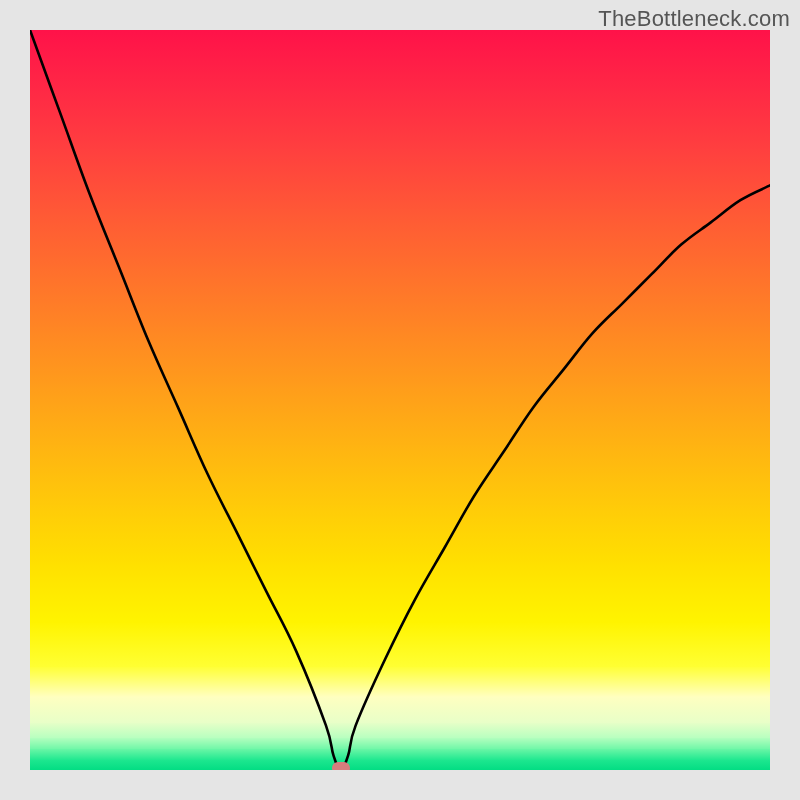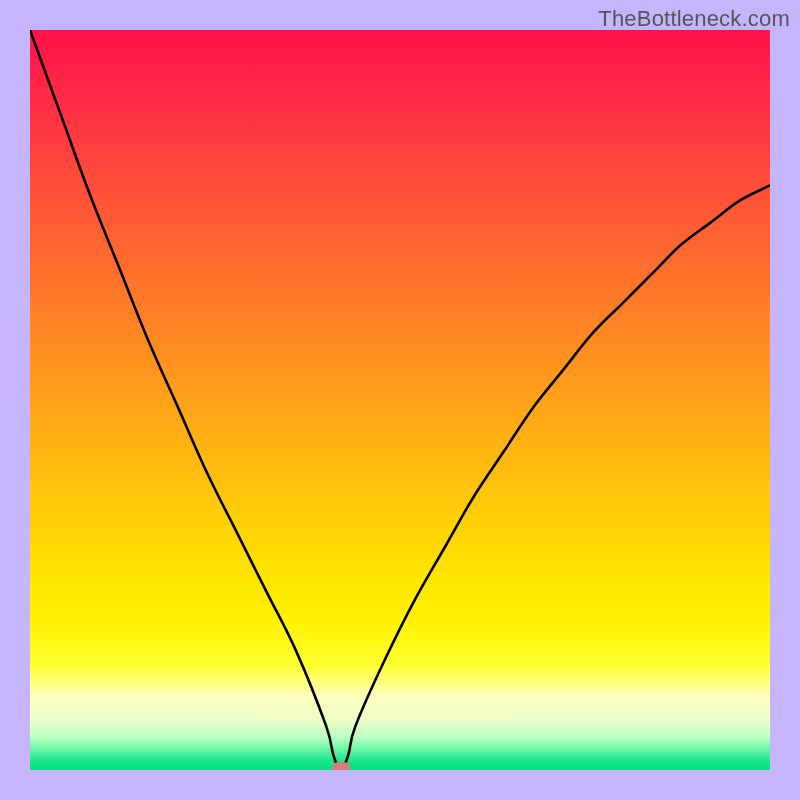--- a/index.html
+++ b/index.html
@@ -8,21 +8,21 @@
     width: 800px;
     height: 800px;
     overflow: hidden;
     background: #000;
     font-family: Arial, Helvetica, sans-serif;
   }
   .frame {
     position: relative;
     width: 800px;
     height: 800px;
-    background: #c4b5fd;
+    background: #e5e5e5;
   }
   .watermark {
     position: absolute;
     top: 6px;
     right: 10px;
     color: #555;
     font-size: 22px;
     font-weight: 500;
     letter-spacing: 0.2px;
     user-select: none;

